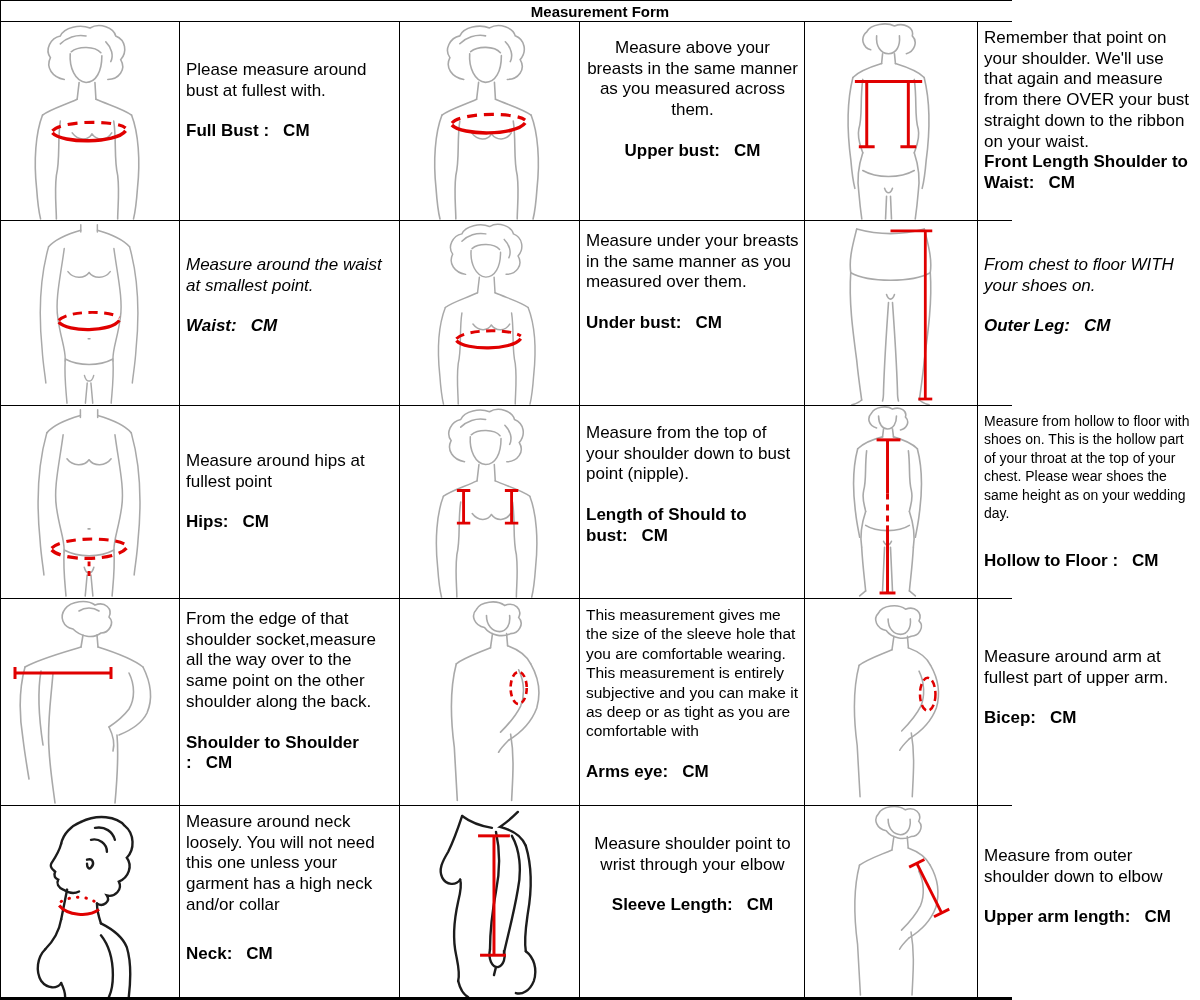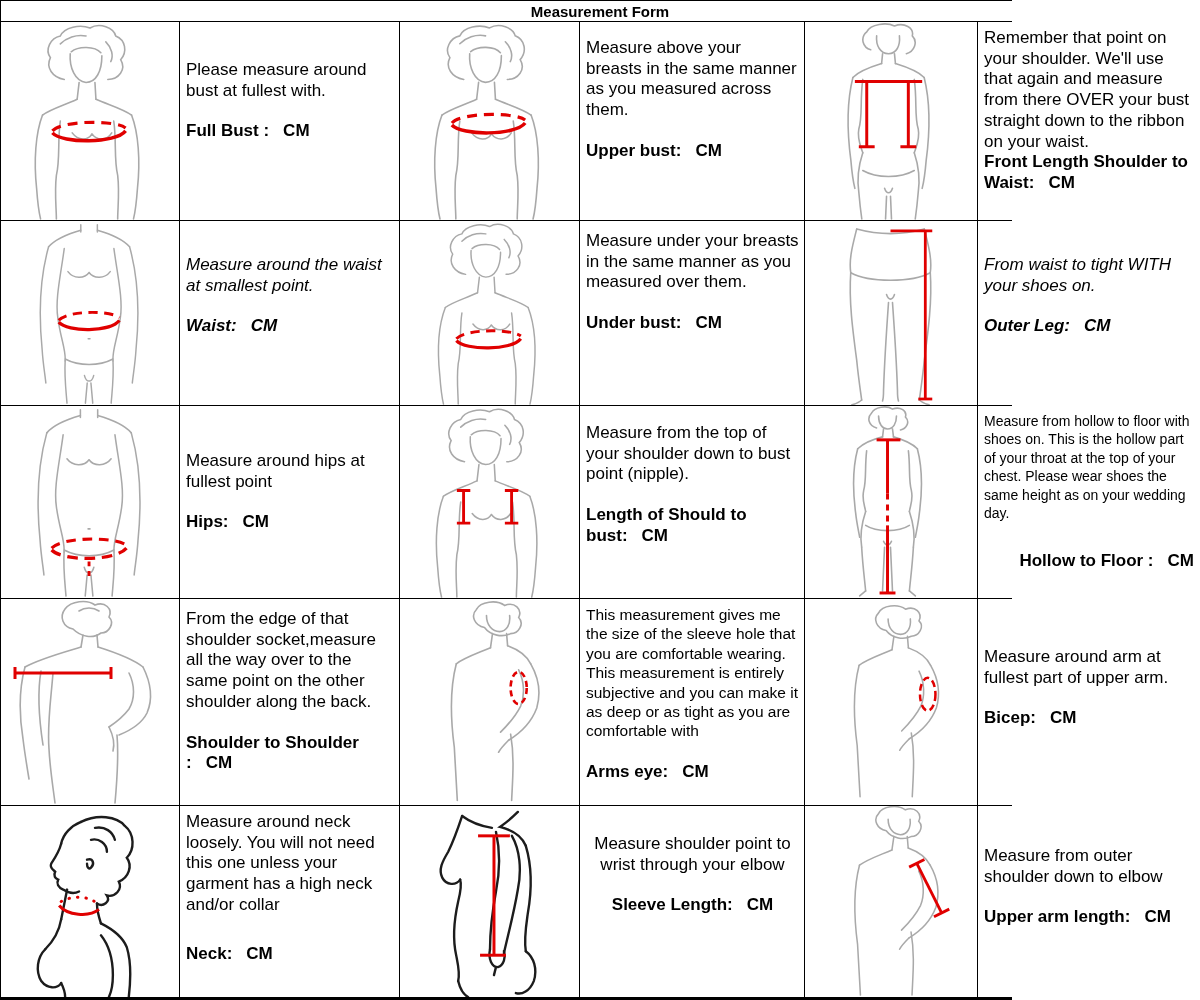--- a/index.html
+++ b/index.html
@@ -15,28 +15,28 @@
   .tcell{background:#fff;grid-column:1 / -1;display:flex;align-items:center;justify-content:center;
     font-weight:bold;font-size:15px;}
   .cell{background:#fff;box-sizing:border-box;overflow:hidden;}
   .fig{display:flex;align-items:center;justify-content:center;}
   .fig svg{width:100%;height:100%;display:block;}
   .text{padding:8px 5px 4px 6px;font-size:17px;line-height:1.22;}
   .desc{margin:0;}
   .label{margin:20px 0 0 0;font-weight:bold;}
   .unit{margin-left:14px;}
   
-  .pt30{padding-top:38px;} .pt34{padding-top:34px;font-style:italic;} .pt16{padding-top:16px;}
+  .pt30{padding-top:38px;} .pt34{padding-top:34px;font-style:italic;} .pt16{padding-top:16px;text-align:center;}
   .pt10{padding-top:10px;} .pt45{padding-top:45px;} .pt17{padding-top:17px;}
   .pt6{padding-top:6px;} .pt48{padding-top:48px;} .pt28{padding-top:28px;text-align:center;}
   .pt40{padding-top:40px;}
   .tight .label{margin-top:0;}
   .gap28 .label{margin-top:28px;}
   .small14{font-size:14px;line-height:1.32;}
-  .small14 .label{font-size:17px;line-height:1.2;text-align:right;}
+  .small14 .label{font-size:17px;line-height:1.2;}
   .small15{font-size:15.5px;line-height:1.25;}
   .small15 .label{font-size:17px;}
   .sk{fill:none;stroke:#a9a9a9;stroke-width:1.6;stroke-linecap:round;}
   .skd{fill:none;stroke:#1c1c1c;stroke-width:2.4;stroke-linecap:round;}
   .red{fill:none;stroke:#e00000;}
 </style>
 </head>
 <body>
 
 <svg width="0" height="0" style="position:absolute">
@@ -184,21 +184,21 @@
         <path d="M57,180 C54,183 50,184 47,185 M115,180 C118,183 122,184 125,185"></path>
       </g>
       <g class="red" stroke-width="2.8">
         <path d="M86,10 L128,10"></path>
         <path d="M121,10 L121,178"></path>
         <path d="M114,179 L128,179"></path>
       </g>
     </svg>
   </div>
   <div class="cell text pt34">
-    <p class="desc">From waist to tight WITH your shoes on.</p>
+    <p class="desc">From chest to floor WITH your shoes on.</p>
     <p class="label"><span>Outer Leg:</span><span class="unit">CM</span></p>
   </div>
 
   <div class="cell fig">
     <svg viewBox="0 0 180 200">
       <use href="#g-torso-nohead"></use>
       <g class="red">
           <path d="M50,150 C62,162 116,162 128,148" stroke-width="3.4" stroke-dasharray="11 7"></path>
       <path d="M50,148 C62,136 116,136 128,145" stroke-width="3.2" stroke-dasharray="10 7"></path>
       <path d="M89,162 L89,178" stroke-width="3" stroke-dasharray="5 5"></path>

